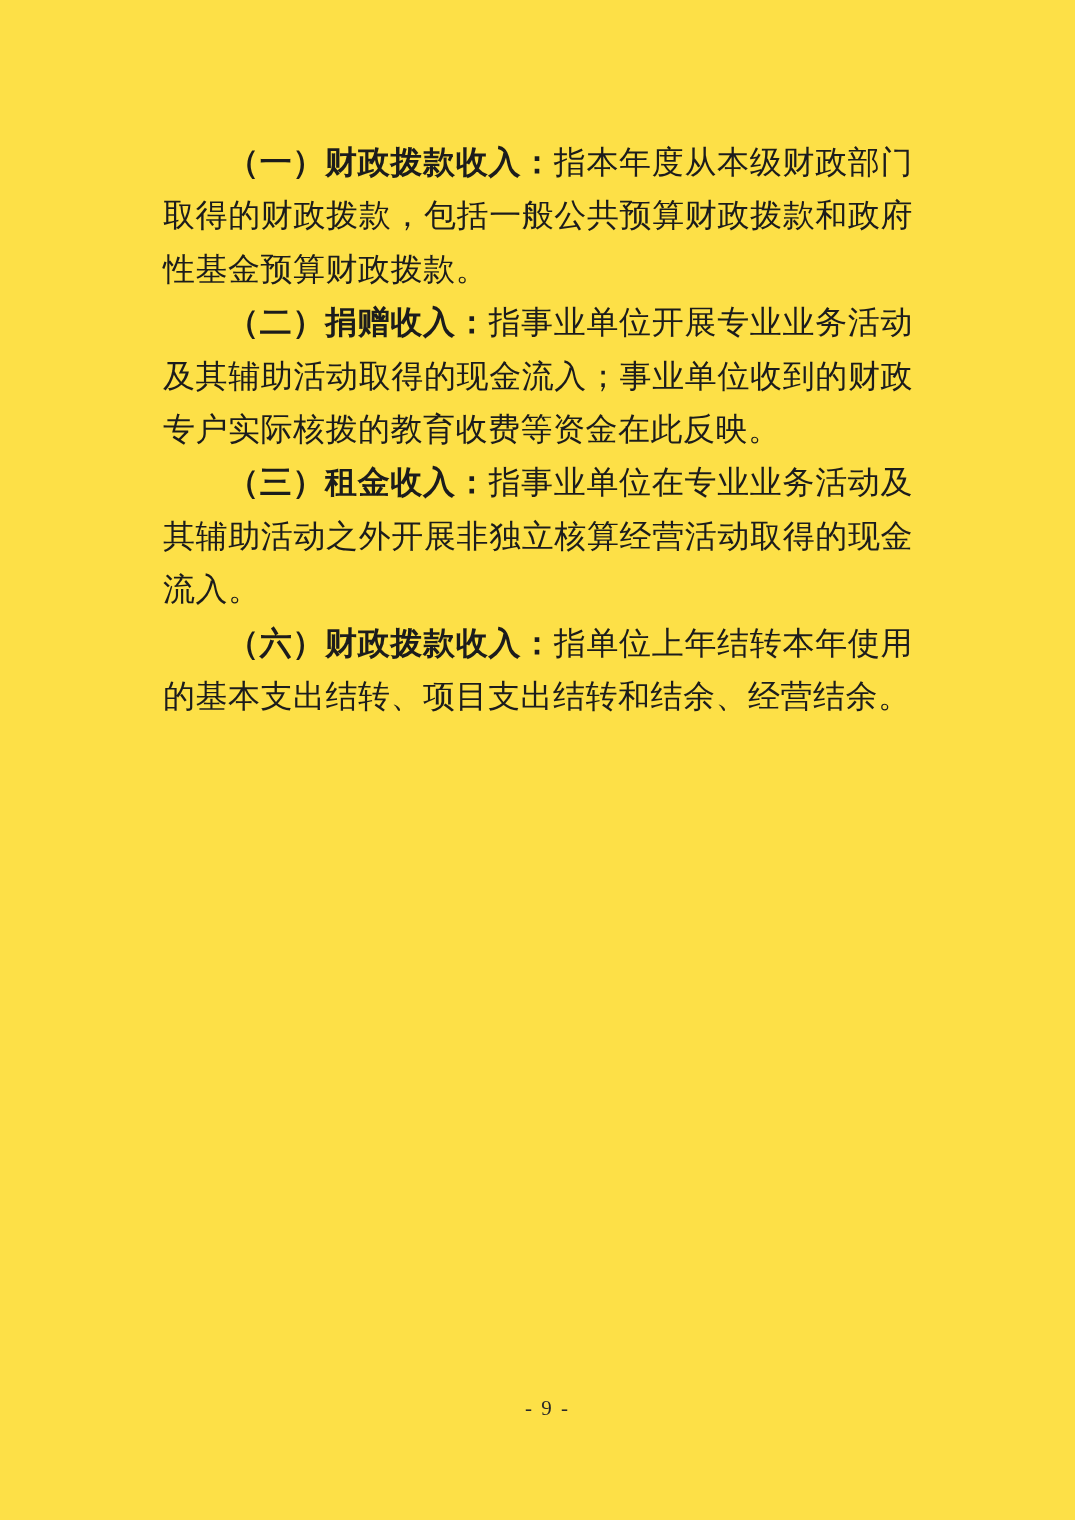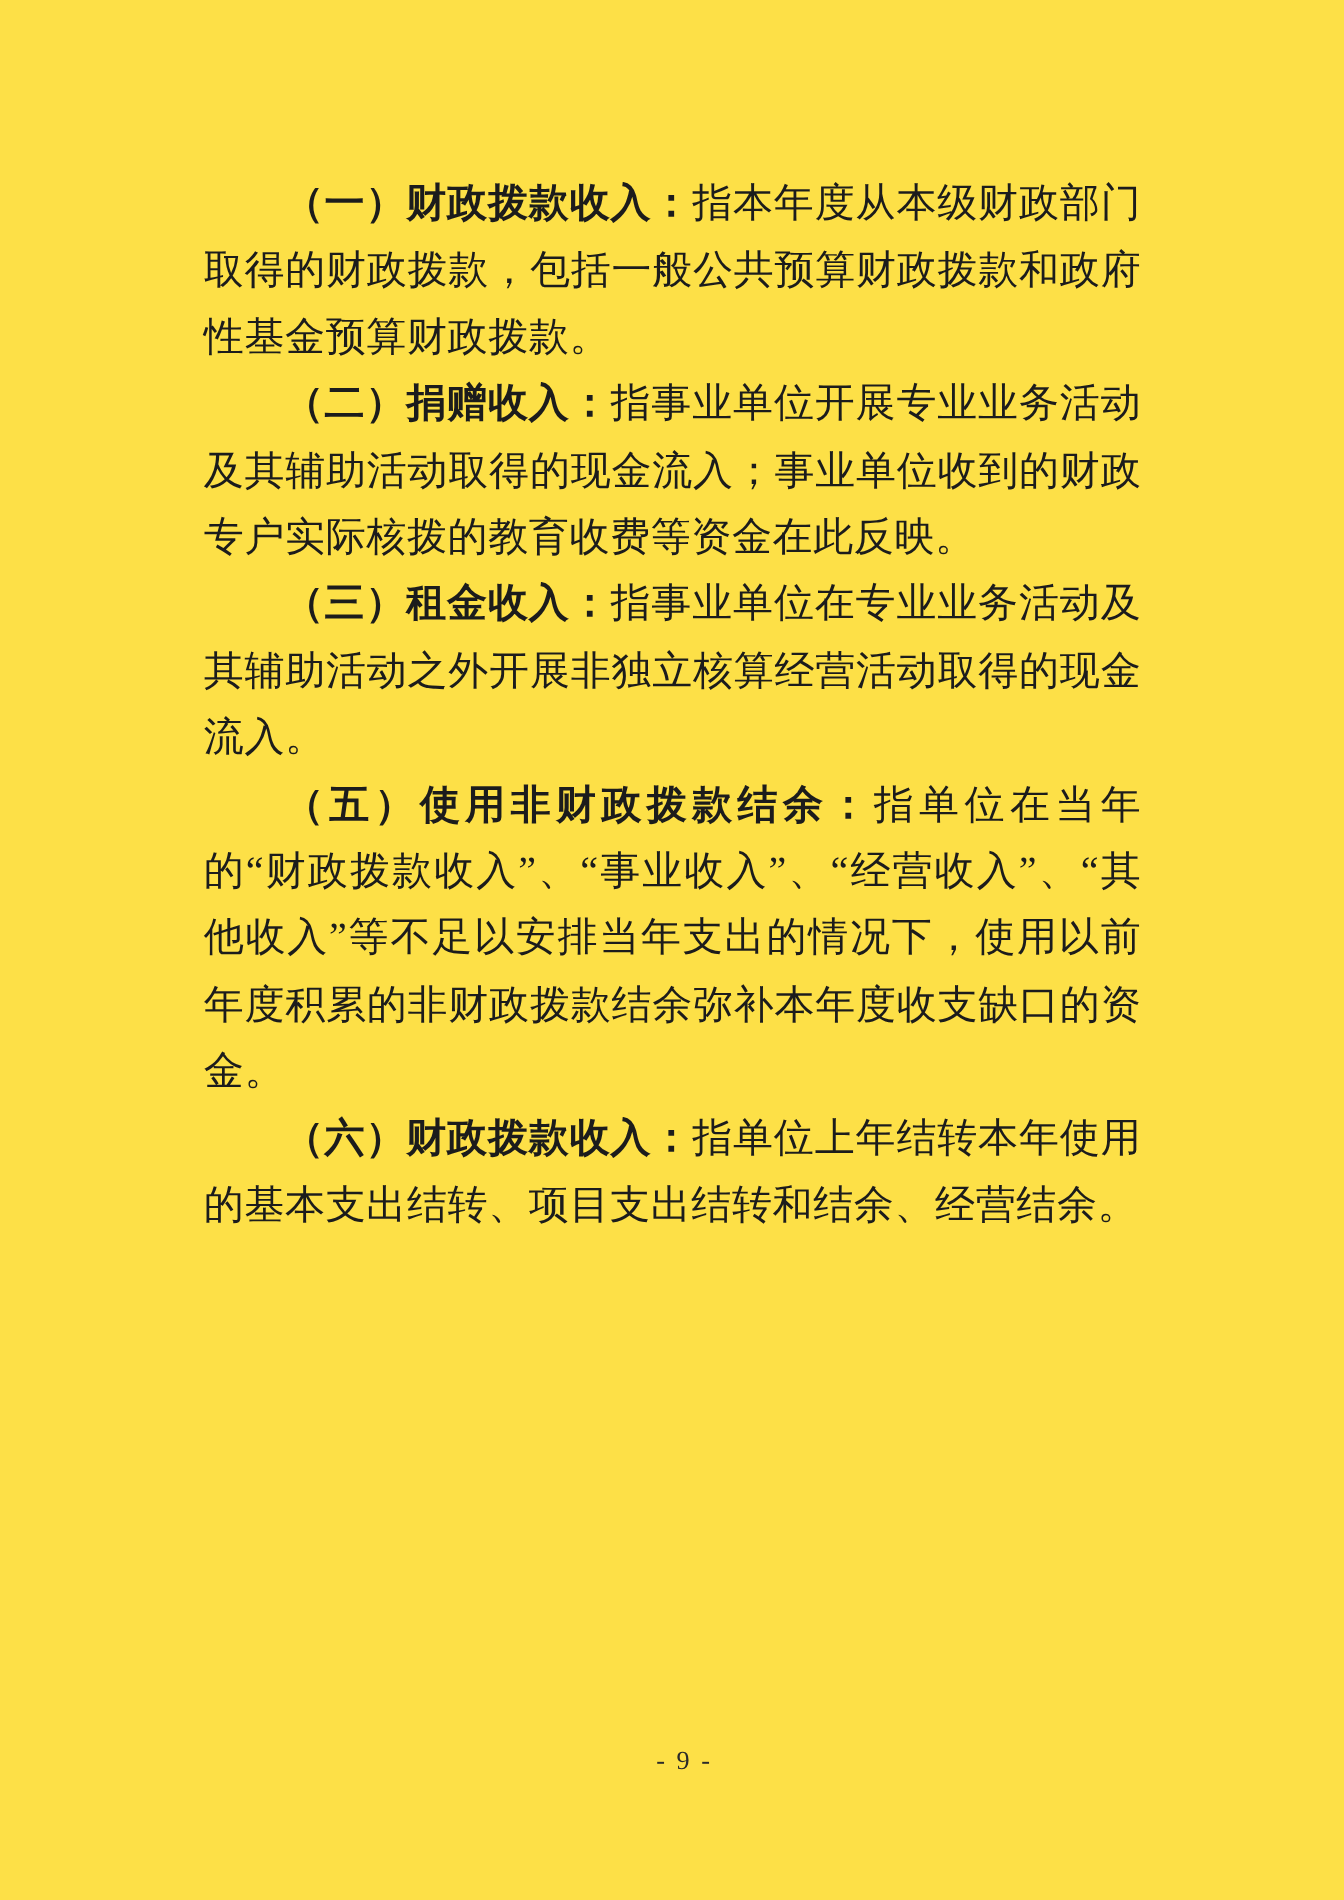--- a/index.html
+++ b/index.html
@@ -55,17 +55,16 @@
   }
 </style>
 </head>
 <body>
 
 <div class="page">
   <div class="content">
     <p class="para"><span class="heading">（一）财政拨款收入：</span><span class="body-text">指本年度从本级财政部门取得的财政拨款，包括一般公共预算财政拨款和政府性基金预算财政拨款。</span></p>
     <p class="para"><span class="heading">（二）捐赠收入：</span><span class="body-text">指事业单位开展专业业务活动及其辅助活动取得的现金流入；事业单位收到的财政专户实际核拨的教育收费等资金在此反映。</span></p>
     <p class="para"><span class="heading">（三）租金收入：</span><span class="body-text">指事业单位在专业业务活动及其辅助活动之外开展非独立核算经营活动取得的现金流入。</span></p>
-    <p class="para"><span class="heading">（五）使用非财政拨款结余：</span><span class="body-text">指单位在当年的“财政拨款收入”、“事业收入”、“经营收入”、“其他收入”等不足以安排当年支出的情况下，使用以前年度积累的非财政拨款结余弥补本年度收支缺口的资金。</span></p>
     <p class="para"><span class="heading">（六）财政拨款收入：</span><span class="body-text">指单位上年结转本年使用的基本支出结转、项目支出结转和结余、经营结余。</span></p>
   </div>
   <div class="page-number">- 9 -</div>
 </div>
 
 </body></html>

